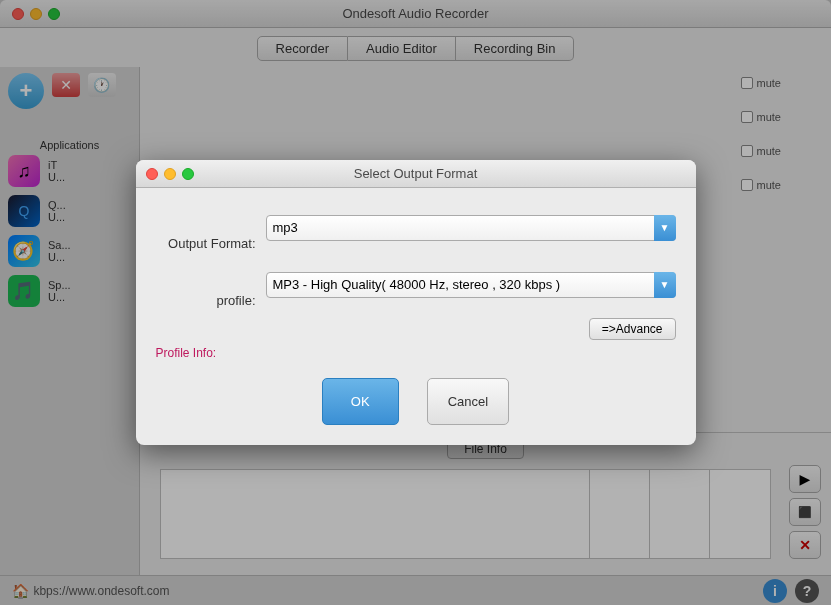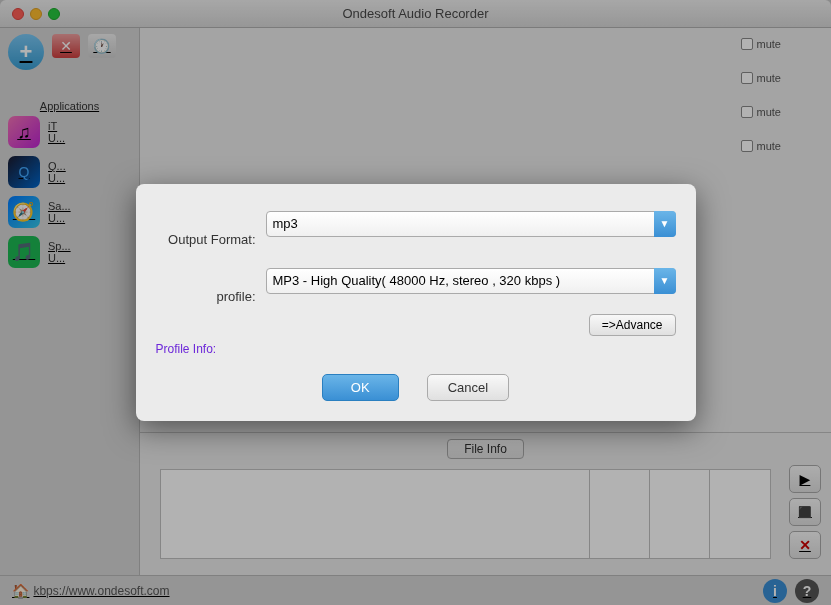--- a/index.html
+++ b/index.html
@@ -14,21 +14,20 @@
 
     
     .main-window {
       width: 831px;
       height: 605px;
       background: #ebebeb;
       border-radius: 12px;
       display: flex;
       flex-direction: column;
       position: relative;
-      text-decoration: underline;
     }
 
     
     .title-bar {
       height: 28px;
       background: linear-gradient(to bottom, #f0f0f0, #d8d8d8);
       border-radius: 6px 6px 0 0;
       display: flex;
       align-items: center;
       padding: 0 12px;
@@ -369,21 +368,21 @@
       background: linear-gradient(to bottom, #f8f8f8, #e0e0e0);
       border-radius: 4px;
       cursor: pointer;
     }
 
     .profile-info-section {
       margin-bottom: 10px;
     }
     .profile-info-label {
       font-size: 12px;
-      color: #6d28d9;
+      color: #be185d;
       margin-bottom: 4px;
     }
     .profile-info-box {
       border: 1px solid #c0c0c0;
       background: white;
       border-radius: 3px;
       padding: 8px 10px;
       height: 90px;
       font-size: 13px;
       color: #333;
@@ -398,21 +397,21 @@
     .btn-ok {
       padding: 5px 28px;
       font-size: 13px;
       background: linear-gradient(to bottom, #6ab5e8, #3a8fd4);
       color: white;
       border: 1px solid #2a7fc0;
       border-radius: 5px;
       cursor: pointer;
     }
     .btn-cancel {
-      padding: 5px 20px;
+      padding: 15px 20px;
       font-size: 13px;
       background: linear-gradient(to bottom, #f8f8f8, #e0e0e0);
       color: #333;
       border: 1px solid #aaa;
       border-radius: 5px;
       cursor: pointer;
     }
 
     
     .del-btn {
@@ -458,20 +457,25 @@
 
   <div class="title-bar">
     <div class="traffic-lights">
       <div class="traffic-light tl-red"></div>
       <div class="traffic-light tl-yellow"></div>
       <div class="traffic-light tl-green"></div>
     </div>
     <span class="title-bar-title">Ondesoft Audio Recorder</span>
   </div>
 
+  <div class="tabs-row">
+    <button class="tab-btn">Recorder</button>
+    <button class="tab-btn">Audio Editor</button>
+    <button class="tab-btn">Recording Bin</button>
+  </div>
 
   <div class="content-area">
 
     <div class="sidebar">
       <div class="sidebar-top-btns">
         <div class="add-btn-circle">+</div>
         <div class="del-btn">✕</div>
         <div class="clock-btn">🕐</div>
       </div>
       <div class="sidebar-label">Applications</div>
@@ -561,20 +565,28 @@
     </div>
     <div class="status-icons">
       <div class="info-circle info-circle-blue">i</div>
       <div class="info-circle info-circle-dark">?</div>
     </div>
   </div>
 
   <div class="modal-overlay">
     <div class="modal-window">
 
+      <div class="modal-title-bar">
+        <div class="modal-traffic-lights">
+          <div class="traffic-light tl-red"></div>
+          <div class="traffic-light tl-yellow"></div>
+          <div class="traffic-light tl-green"></div>
+        </div>
+        <span class="modal-title">Select Output Format</span>
+      </div>
 
       <div class="modal-body">
 
         <div class="form-row">
           <span class="form-label">Output Format:</span>
           <div class="select-wrapper">
             <select class="form-select" style="width:100%;padding-right:28px;">
               <option>mp3</option>
             </select>
             <div class="select-arrow">▼</div>

